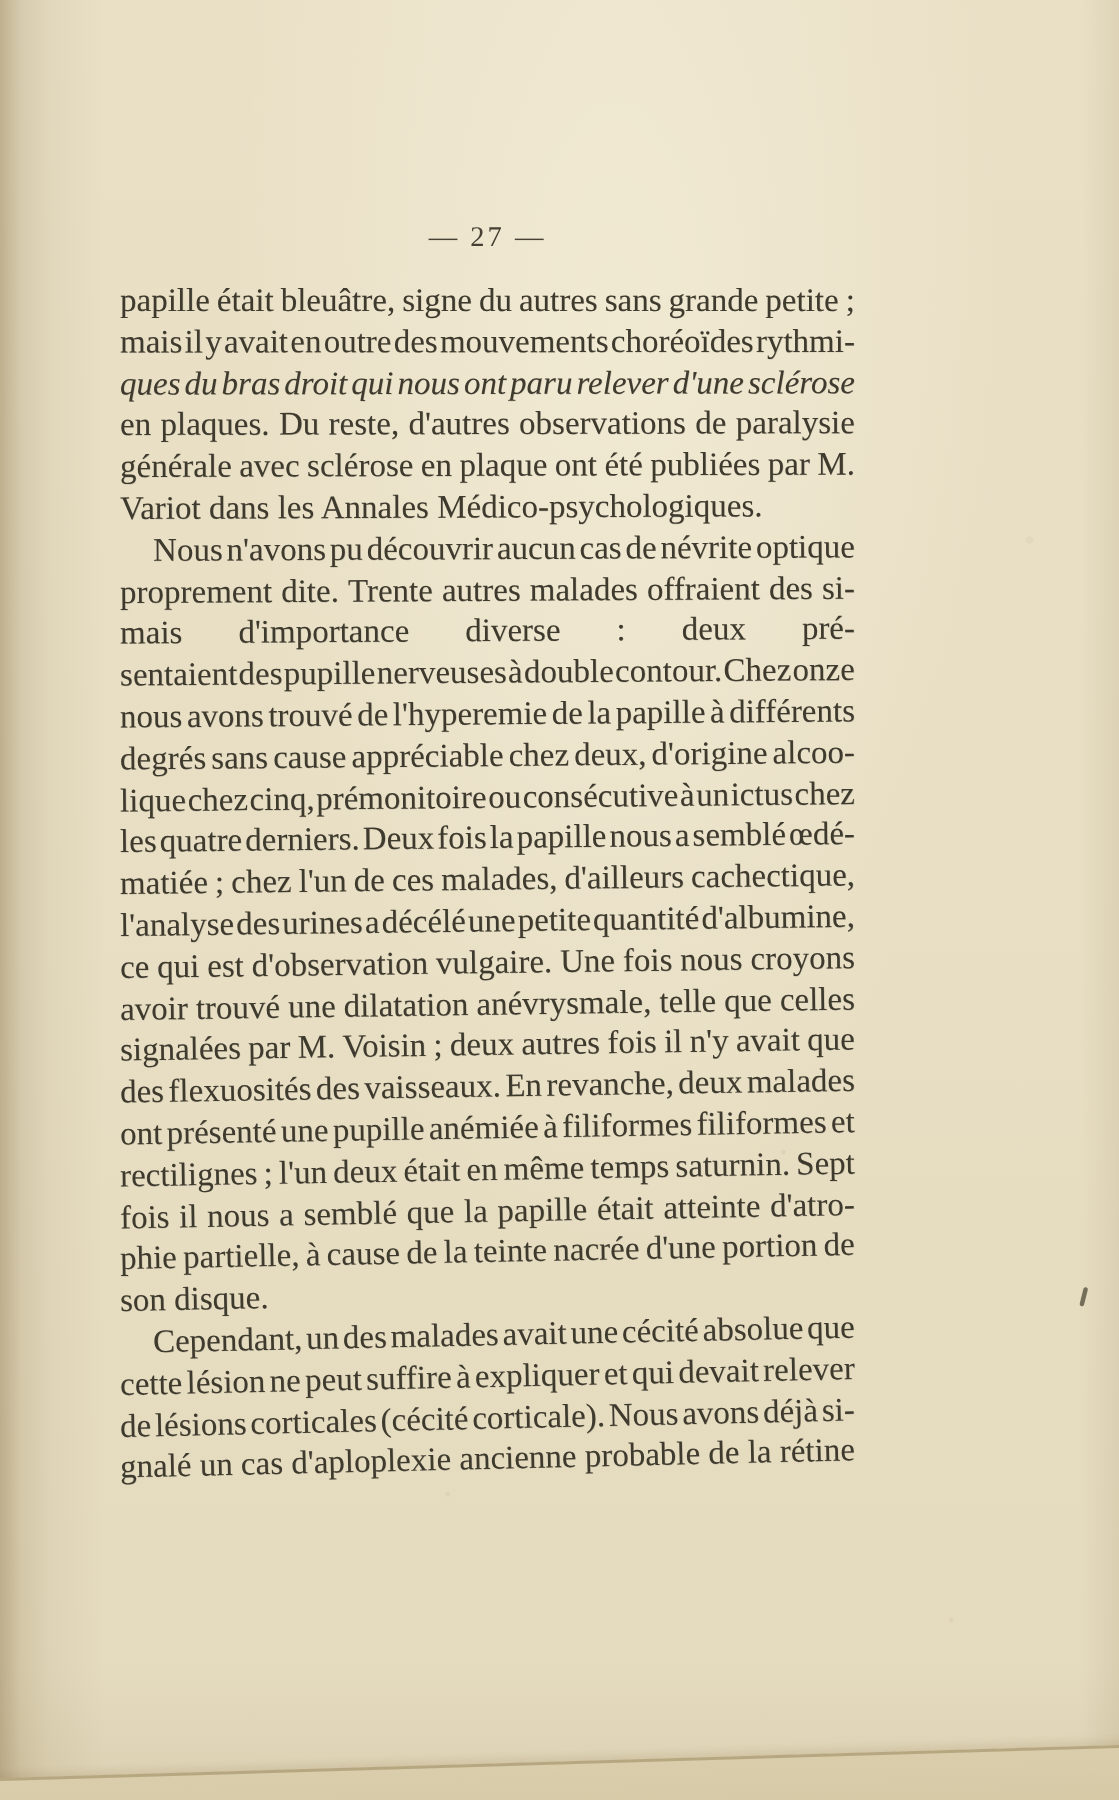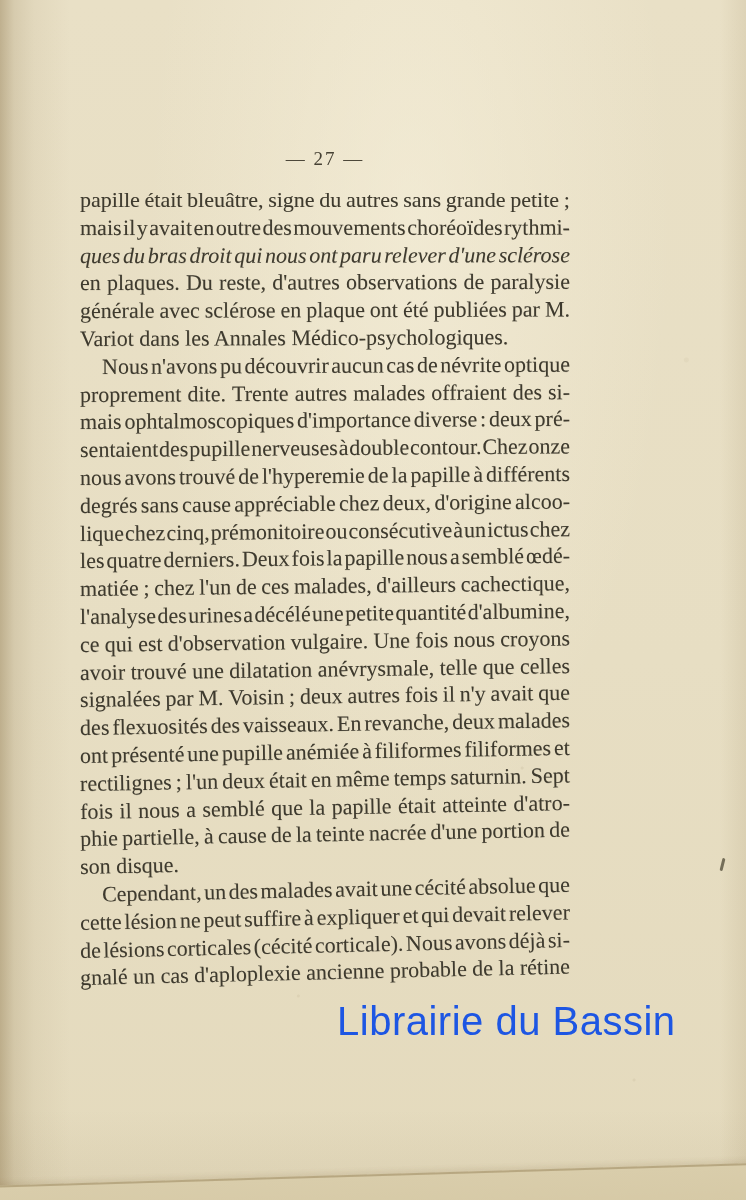--- a/index.html
+++ b/index.html
@@ -161,21 +161,20 @@
           <span>dite.</span>
           <span>Trente</span>
           <span>autres</span>
           <span>malades</span>
           <span>offraient</span>
           <span>des</span>
           <span>si-</span>
         </div>
         <div class="line just" style="transform: rotate(-0.384deg);">
           <span>mais</span>
-          <span>ophtalmoscopiques</span>
           <span>d'importance</span>
           <span>diverse</span>
           <span>:</span>
           <span>deux</span>
           <span>pré-</span>
         </div>
         <div class="line just" style="transform: rotate(-0.432deg);">
           <span>sentaient</span>
           <span>des</span>
           <span>pupille</span>
@@ -394,15 +393,14 @@
           <span>d'aploplexie</span>
           <span>ancienne</span>
           <span>probable</span>
           <span>de</span>
           <span>la</span>
           <span>rétine</span>
         </div>
       </div>
     </div>
   <div class="ink-mark"></div>
-  <div class="watermark" style="color: rgb(29, 86, 227);">Librairie du Bassin</div>
   <div class="bottom-edge"></div>
 </div>
 
 </body></html>

